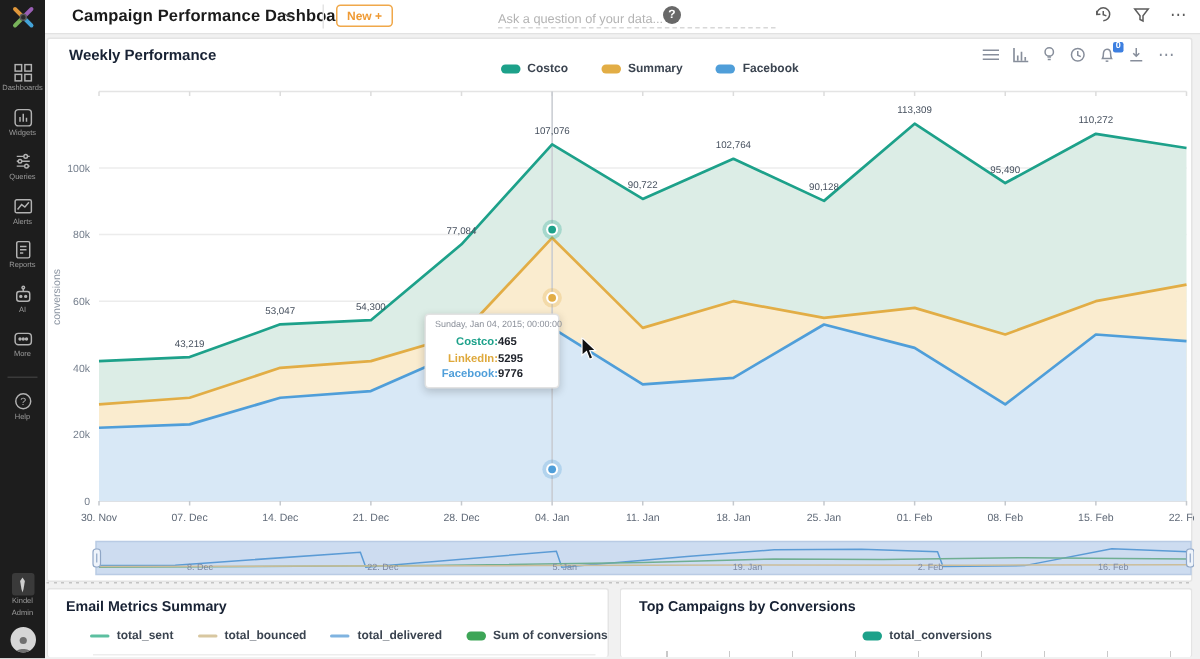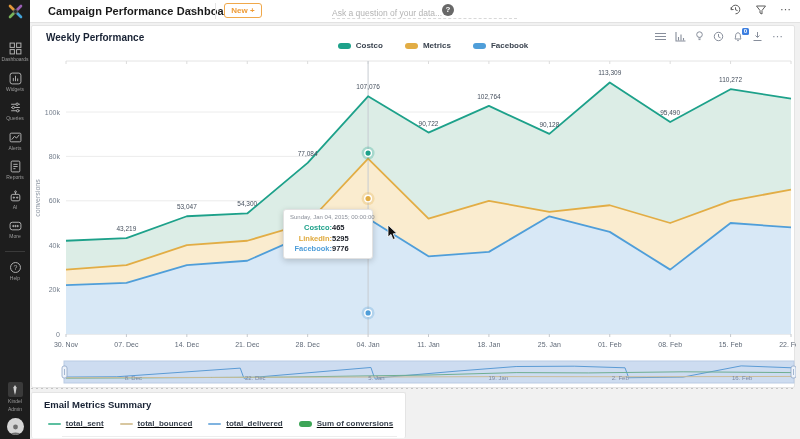--- a/index.html
+++ b/index.html
@@ -62,21 +62,21 @@
   .tt-label { width:42px; font-weight:bold;text-align:right; }
   .tt-value { color:#20242c; font-weight:bold; }
   #cursor { position:absolute; left:355px; top:199px; z-index:7; }
   
   #dotted-div { position:absolute; left:31px; top:388px; width:764px; height:1px;
     background:repeating-linear-gradient(to right,#c4c4c4 0 2px,transparent 2px 5px); }
   
   #email-card { left:31px; top:392px; width:375px; height:46px; border-bottom:0; }
   #campaign-card { left:413px; top:392px; width:382px; height:46px; border-bottom:0; }
   .bc-title { position:absolute; left:12px; top:6px; font-size:9.5px; font-weight:bold; color:#182234; }
-  .bc-legend { position:absolute; left:2px; top:26px; width:100%; display:flex; justify-content:center; gap:16px;text-decoration:underline; }
+  .bc-legend { position:absolute; left:14px; top:26px; width:100%; display:flex; justify-content:center; gap:16px; }
   .bc-legend .leg-label { font-weight:bold; }
   .bc-grid { position:absolute; left:30px; right:8px; bottom:1px; height:1px; background:#ededed; }
   .bc-ticks { position:absolute; left:30px; right:10px; bottom:0px; height:4px;
     background:repeating-linear-gradient(to right,#c9c9c9 0 1px,transparent 1px 42px); }
 </style>
 </head>
 <body>
 
 <div id="app">
 
@@ -261,21 +261,21 @@
       <span class="wt-icon wt-more">⋯</span>
     </div>
 
     <div id="main-legend" class="legend-row">
         <div class="leg-item">
           <span class="leg-pill" style="background: rgb(29, 161, 138);"></span>
           <span class="leg-label">Costco</span>
         </div>
         <div class="leg-item">
           <span class="leg-pill" style="background: rgb(226, 173, 69);"></span>
-          <span class="leg-label">Metrics</span>
+          <span class="leg-label">Summary</span>
         </div>
         <div class="leg-item">
           <span class="leg-pill" style="background: rgb(79, 158, 217);"></span>
           <span class="leg-label">Facebook</span>
         </div>
       </div>
 
     <svg id="chart-svg" width="764" height="363" viewBox="0 0 764 363">
         <text x="28" y="310.5" text-anchor="end" font-size="7" fill="#747e8c" font-family="Liberation Sans, sans-serif">0</text>
         <line x1="34" y1="263.6" x2="759" y2="263.6" stroke="#ececec" stroke-width="1"></line>
@@ -420,14 +420,24 @@
           <span class="leg-label">total_delivered</span>
         </div>
         <div class="leg-item">
           <span class="leg-pill" style="background: rgb(61, 165, 87);"></span>
           <span class="leg-label">Sum of conversions</span>
         </div>
       </div>
     <div class="bc-grid"></div>
   </section>
 
+  <section class="card" id="campaign-card">
+    <div class="bc-title">Top Campaigns by Conversions</div>
+    <div class="bc-legend" id="campaign-legend">
+        <div class="leg-item">
+          <span class="leg-pill" style="background: rgb(29, 161, 138);"></span>
+          <span class="leg-label">total_conversions</span>
+        </div>
+      </div>
+    <div class="bc-ticks"></div>
+  </section>
 
 </div>
 
 </body></html>

